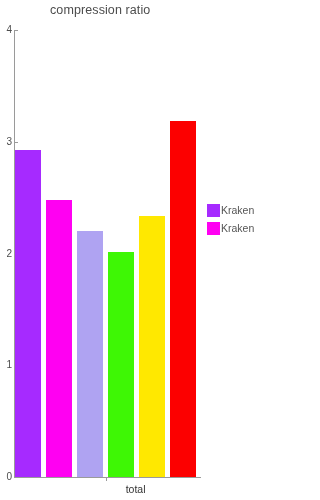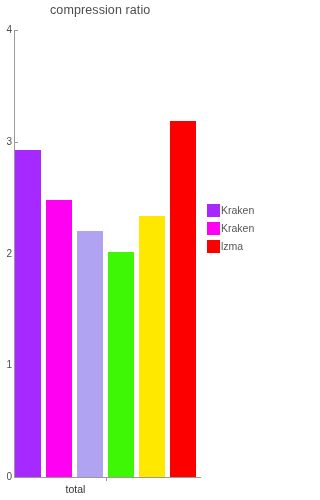--- a/index.html
+++ b/index.html
@@ -65,21 +65,21 @@
     top: 477px;
     width: 1px;
     height: 4px;
     background: #9a9a9a;
   }
   .x-tick-label {
     position: absolute;
     top: 483px;
     font-size: 10.5px;
     color: #333333;
-    text-align: left;
+    text-align: right;
     white-space: nowrap;
   }
   
   .plot-area {
     position: absolute;
     left: 0;
     top: 0;
     width: 320px;
     height: 500px;
   }
@@ -149,19 +149,15 @@
 
   <div class="legend" id="legend">
       <div class="legend-item">
         <span class="legend-swatch" style="background: rgb(166, 42, 255);"></span>
         <span class="legend-label">Kraken</span>
       </div>
       <div class="legend-item">
         <span class="legend-swatch" style="background: rgb(255, 0, 242);"></span>
         <span class="legend-label">Kraken</span>
       </div>
-      <div class="legend-item">
-        <span class="legend-swatch" style="background: rgb(252, 0, 0);"></span>
-        <span class="legend-label">lzma</span>
-      </div>
     </div>
 
 </div>
 
 </body></html>

